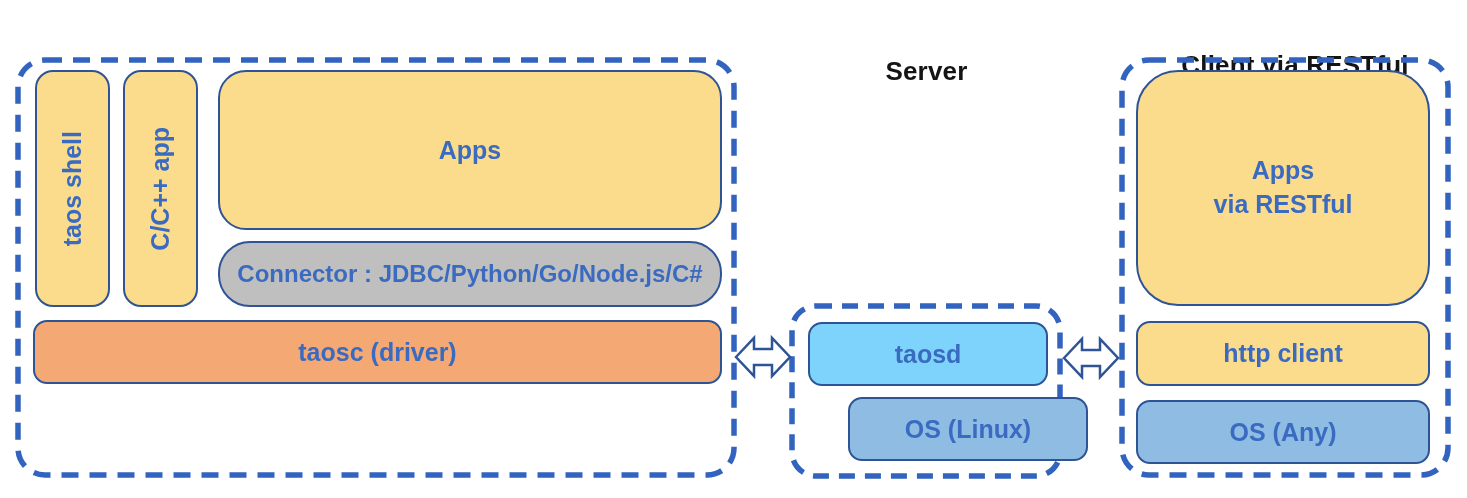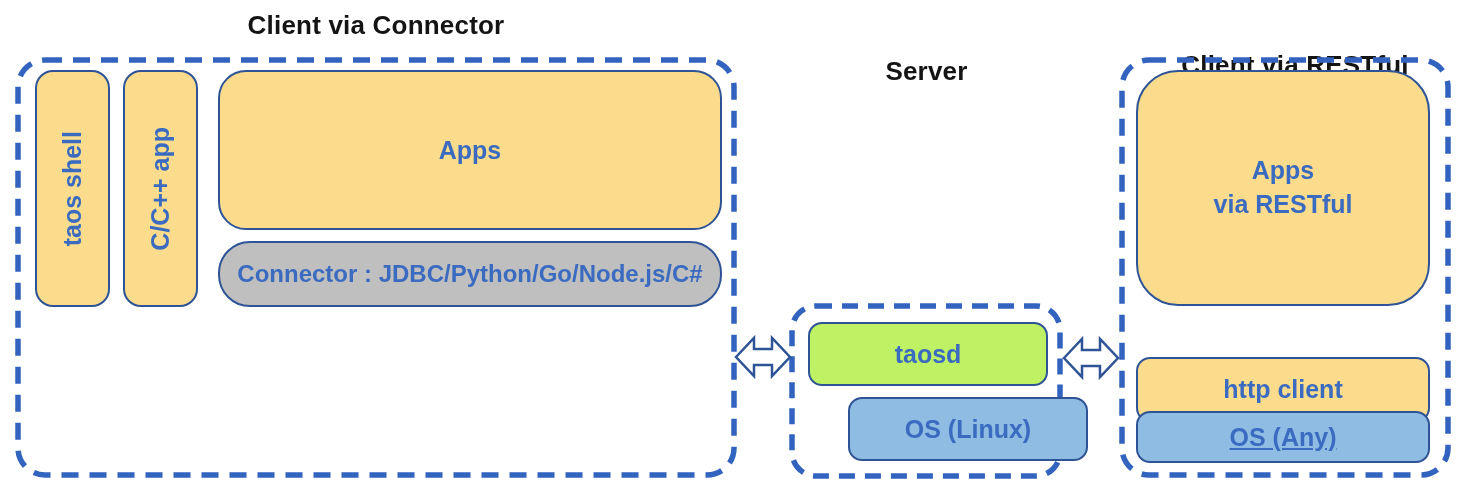--- a/index.html
+++ b/index.html
@@ -27,21 +27,21 @@
     align-items: center;
     justify-content: center;
     border: 2.5px solid #2F5496;
     color: #3A6BC0;
     font-weight: bold;
     font-size: 25px;
     text-align: center;
   }
   .fill-yellow { background: #FBDC8C; }
   .fill-orange { background: #F4A873; }
-  .fill-green  { background: #bef264; }
+  .fill-green  { background: #7dd3fc; }
   .fill-blue   { background: #8FBCE3; }
   .fill-gray   { background: #BFBFBF; }
 
   .r14 { border-radius: 14px; }
   .r16 { border-radius: 16px; }
   .r18 { border-radius: 18px; }
   .r28 { border-radius: 28px; }
   .r42 { border-radius: 42px; }
 
   .vbox span {
@@ -56,40 +56,39 @@
   
   #box-taos-shell   { left: 35px;   top: 70px;  width: 75px;  height: 237px; }
   #box-cpp-app      { left: 123px;  top: 70px;  width: 75px;  height: 237px; }
   #box-apps         { left: 218px;  top: 70px;  width: 504px; height: 160px; }
   #box-connector    { left: 218px;  top: 241px; width: 504px; height: 66px; border-radius: 32px;  }
   #box-taosc        { left: 33px;   top: 320px; width: 689px; height: 64px;  }
   #box-os-left      { left: 33px;   top: 395px; width: 689px; height: 65px;  }
   #box-taosd        { left: 808px;  top: 322px; width: 240px; height: 64px;  }
   #box-os-server    { left: 808px;  top: 397px; width: 240px; height: 64px; margin-left: 40px;  }
   #box-apps-restful { left: 1136px; top: 70px;  width: 294px; height: 236px; }
-  #box-http-client  { left: 1136px; top: 321px; width: 294px; height: 65px; margin-top: 36px;  }
-  #box-os-any       { left: 1136px; top: 411px; width: 294px; height: 52px; text-decoration: underline;  }
+  #box-http-client  { left: 1136px; top: 321px; width: 294px; height: 65px;  }
+  #box-os-any       { left: 1136px; top: 400px; width: 294px; height: 64px;  }
 
   #title-connector { left: 15px;   top: 10px; width: 722px; }
   #title-server    { left: 791px;  top: 10px; width: 271px; margin-top: 46px; }
   #title-restful   { left: 1125px; top: 10px; width: 340px; margin-top: 40px; }
 
   #outline-connector { left: 15px;   top: 57px;  }
   #outline-server    { left: 789px;  top: 303px; }
   #outline-restful   { left: 1119px; top: 57px;  }
 
   #arrow-left  { left: 734px;  top: 333px; }
   #arrow-right { left: 1062px; top: 334px; }
 </style>
 </head>
 <body>
 
 <div class="canvas">
 
-  <div class="sec-title" id="title-connector">Client via Connector</div>
   <div class="sec-title" id="title-server">Server</div>
   <div class="sec-title" id="title-restful">Client via RESTful</div>
 
   <svg class="outline-svg" id="outline-connector" width="722" height="421">
     <rect x="3" y="3" width="716" height="415" rx="27" fill="none" stroke="#3263BE" stroke-width="5.5" stroke-dasharray="17 11"></rect>
   </svg>
   <svg class="outline-svg" id="outline-server" width="274" height="176">
     <rect x="3" y="3" width="268" height="170" rx="24" fill="none" stroke="#3263BE" stroke-width="5.5" stroke-dasharray="16 10"></rect>
   </svg>
   <svg class="outline-svg" id="outline-restful" width="332" height="421">
@@ -100,20 +99,23 @@
     <span>taos shell</span>
   </div>
   <div class="box vbox fill-yellow r18" id="box-cpp-app">
     <span>C/C++ app</span>
   </div>
   <div class="box fill-yellow r28" id="box-apps">
     <span>Apps</span>
   </div>
   <div class="box fill-gray r16 smalltext" id="box-connector">
     <span>Connector : JDBC/Python/Go/Node.js/C#</span>
+  </div>
+  <div class="box fill-orange r14" id="box-taosc">
+    <span>taosc (driver)</span>
   </div>
 
   <div class="box fill-green r14" id="box-taosd">
     <span>taosd</span>
   </div>
   <div class="box fill-blue r14" id="box-os-server">
     <span>OS (Linux)</span>
   </div>
 
   <div class="box fill-yellow r42 multiline" id="box-apps-restful">

